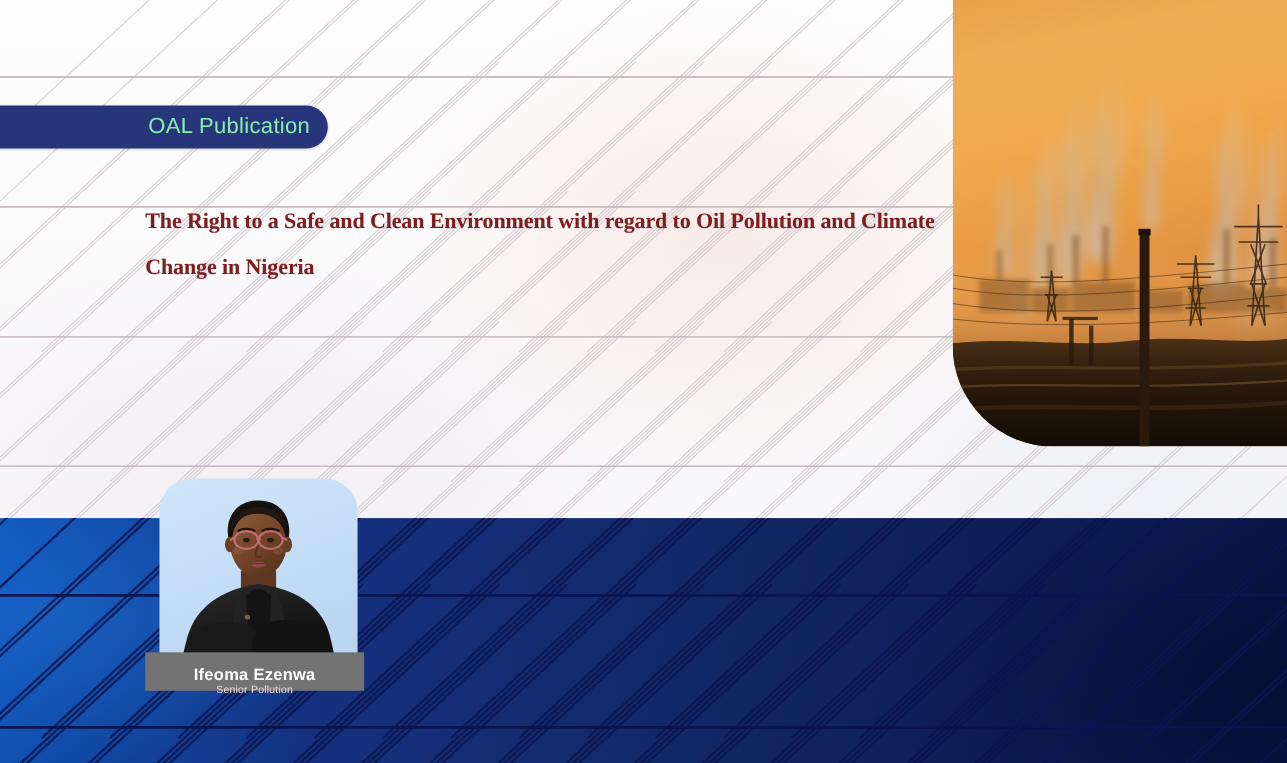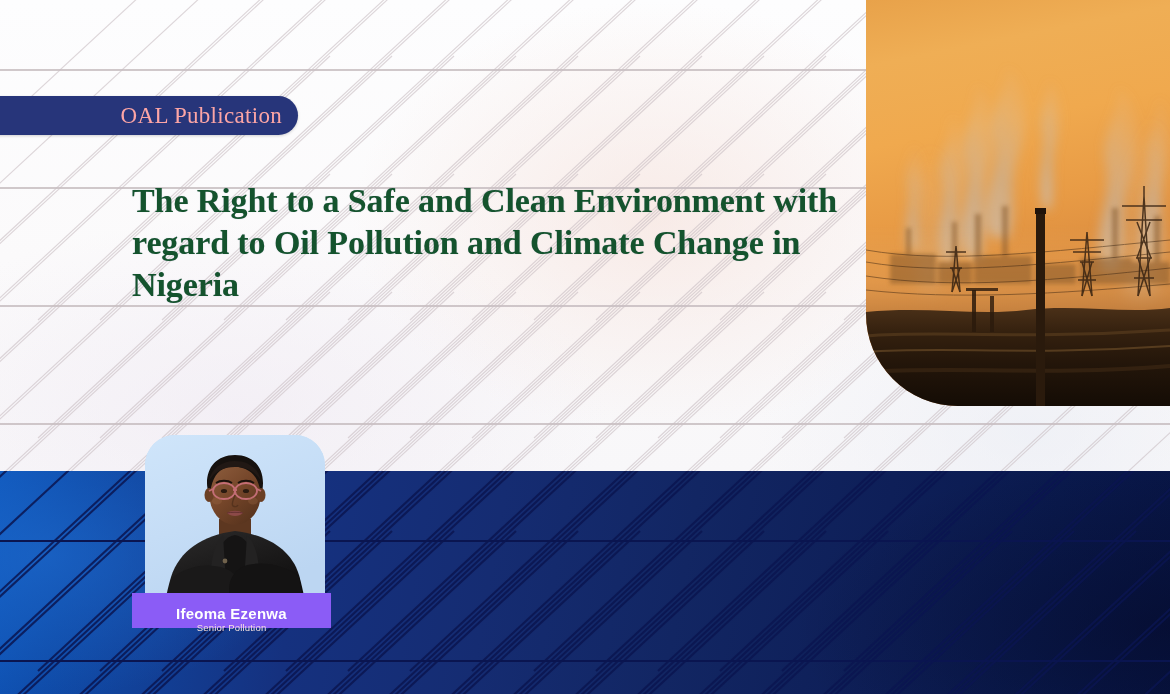--- a/index.html
+++ b/index.html
@@ -73,36 +73,36 @@
     border-top-right-radius:20px;
     border-bottom-right-radius:20px;
     display:flex;
     align-items:center;
     justify-content:flex-end;
     padding-right:16px;
     box-shadow:0 1px 3px rgba(0,0,0,0.18);
     z-index:8;
   }
   #oal-badge .label {
-    color:#fca5a5;
-    font-size:23px;
+    color:#86efac;
+    font-size:20px;
     font-weight:400;
     letter-spacing:0.3px;
-    font-family:Liberation Serif, serif;
+    font-family:Liberation Sans, sans-serif;
   }
 
   
   #headline {
     position:absolute;
     left:132px; top:180px;
     width:730px;
-    color:#14532d;
+    color:#7f1d1d;
     font-family:"Liberation Serif", serif;
     font-weight:700;
-    font-size:34px;
+    font-size:20px;
     line-height:42px;
     letter-spacing:-0.1px;
     z-index:7;
     text-shadow:0 0 1px rgba(31,47,115,0.25);
   }
 
   
   #hero {
     position:absolute;
     left:866px; top:0;
@@ -124,21 +124,21 @@
     overflow:hidden;
     z-index:9;
   }
   #profile-card svg { display:block; width:100%; height:100%; }
 
   
   #name-plate {
     position:absolute;
     left:132px; top:593px;
     width:199px; height:35px;
-    background:#8b5cf6;
+    background:#737373;
     z-index:10;
     display:flex;
     flex-direction:column;
     align-items:center;
     justify-content:center;
     padding-top:18px;
   }
   #name-plate .person-name {
     color:#ffffff;
     font-size:15px;

